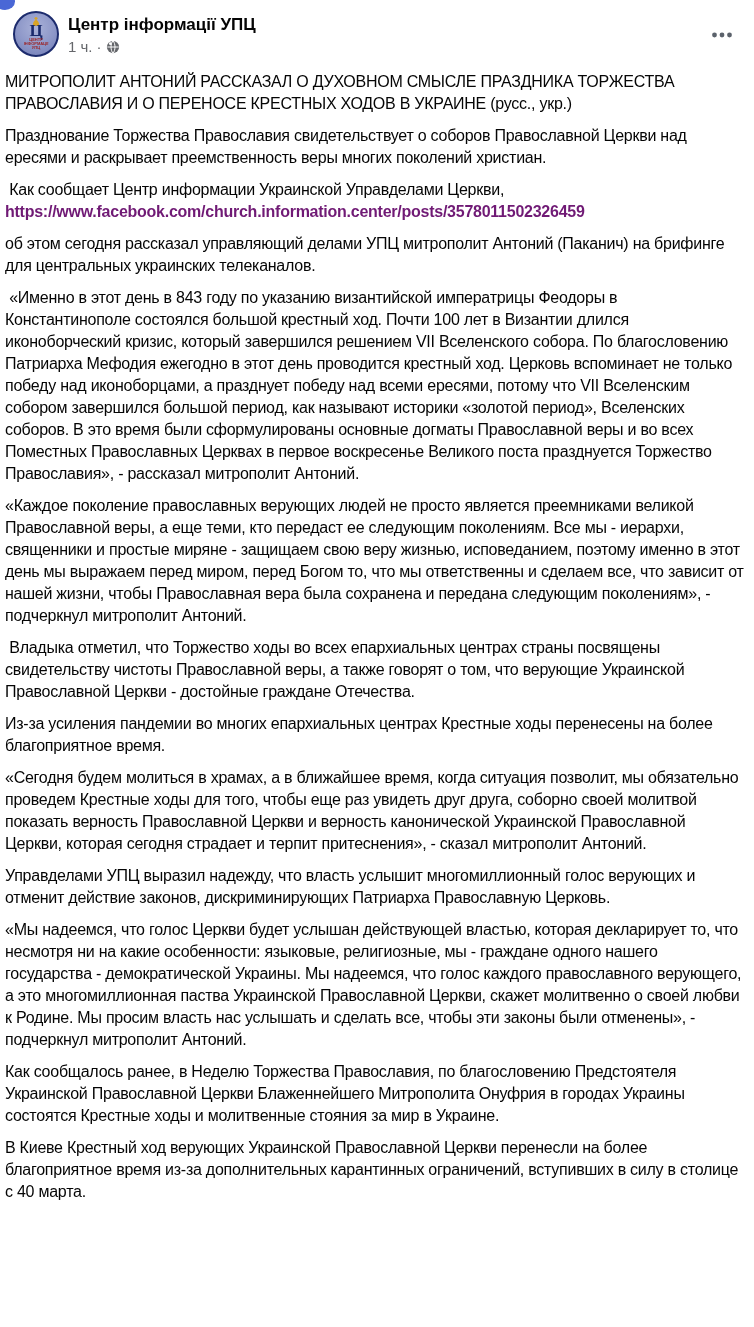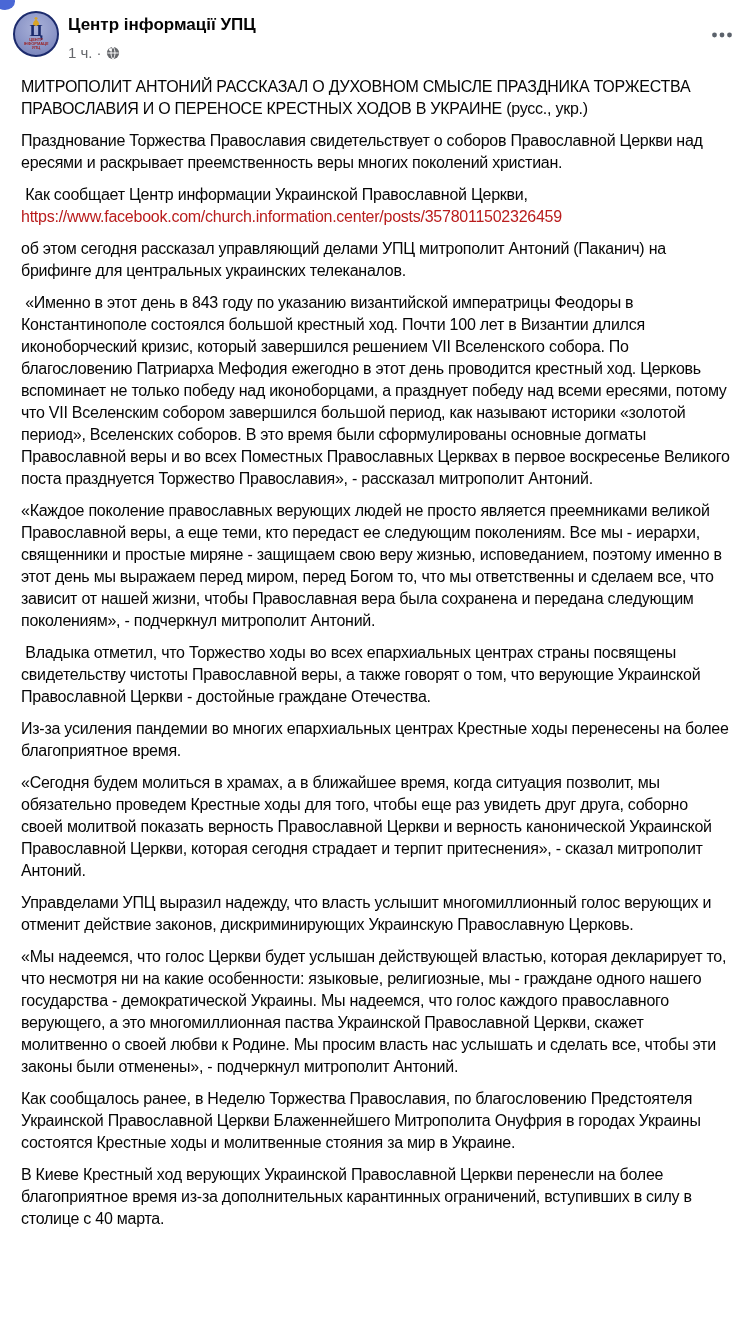--- a/index.html
+++ b/index.html
@@ -69,21 +69,21 @@
     font-size: 17px;
     font-weight: bold;
     color: #050505;
     line-height: 21px;
     cursor: pointer;
   }
   .byline {
     display: flex;
     align-items: center;
     gap: 4px;
-    margin-top: 9px;
+    margin-top: 3px;
     font-size: 15px;
     color: #65676b;
     line-height: 18px;
   }
   .byline .dot { color: #65676b; }
   .globe-icon svg { display: block; }
   .more-menu {
     position: absolute;
     right: 18px; top: 22px;
     width: 28px; height: 24px;
@@ -94,28 +94,28 @@
     border-radius: 4px;
   }
   .post-text {
     padding: 2px 8px 0 5px;
     font-size: 16px;
     line-height: 22px;
     letter-spacing: -0.25px;
     color: #050505;
   }
   .post-text p {
-    margin: 10px 16px;
+    margin: 10px 0;
     white-space: pre-wrap;
   }
   .post-title { text-transform: none; }
   .post-link {
     display: block;
-    font-weight: normal;
-    color: #b91c1c;
+    font-weight: bold;
+    color: #701a75;
     text-decoration: none;
     word-break: break-all;
     cursor: pointer;
   }
 </style>
 </head>
 <body>
 
 <div class="post-card">
   <div class="corner-accent"></div>
@@ -155,25 +155,25 @@
           <circle cx="11" cy="4" r="2.4" fill="#5b626b"></circle>
           <circle cx="18.5" cy="4" r="2.4" fill="#5b626b"></circle>
         </svg>
       </span>
     </div>
   </div>
 
   <div class="post-text">
     <p class="post-title">МИТРОПОЛИТ АНТОНИЙ РАССКАЗАЛ О ДУХОВНОМ СМЫСЛЕ ПРАЗДНИКА ТОРЖЕСТВА ПРАВОСЛАВИЯ И О ПЕРЕНОСЕ КРЕСТНЫХ ХОДОВ В УКРАИНЕ (русс., укр.)</p>
     <p>Празднование Торжества Православия свидетельствует о соборов Православной Церкви над ересями и раскрывает преемственность веры многих поколений христиан.</p>
-    <p><span> Как сообщает Центр информации Украинской Православной Церкви,</span><a class="post-link" href="#">https://www.facebook.com/church.information.center/posts/3578011502326459</a></p>
+    <p><span> Как сообщает Центр информации Украинской Управделами Церкви,</span><a class="post-link" href="#">https://www.facebook.com/church.information.center/posts/3578011502326459</a></p>
     <p>об этом сегодня рассказал управляющий делами УПЦ митрополит Антоний (Паканич) на брифинге для центральных украинских телеканалов.</p>
     <p> «Именно в этот день в 843 году по указанию византийской императрицы Феодоры в Константинополе состоялся большой крестный ход. Почти 100 лет в Византии длился иконоборческий кризис, который завершился решением VII Вселенского собора. По благословению Патриарха Мефодия ежегодно в этот день проводится крестный ход. Церковь вспоминает не только победу над иконоборцами, а празднует победу над всеми ересями, потому что VII Вселенским собором завершился большой период, как называют историки «золотой период», Вселенских соборов. В это время были сформулированы основные догматы Православной веры и во всех Поместных Православных Церквах в первое воскресенье Великого поста празднуется Торжество Православия», - рассказал митрополит Антоний.</p>
     <p>«Каждое поколение православных верующих людей не просто является преемниками великой Православной веры, а еще теми, кто передаст ее следующим поколениям. Все мы - иерархи, священники и простые миряне - защищаем свою веру жизнью, исповеданием, поэтому именно в этот день мы выражаем перед миром, перед Богом то, что мы ответственны и сделаем все, что зависит от нашей жизни, чтобы Православная вера была сохранена и передана следующим поколениям», - подчеркнул митрополит Антоний.</p>
     <p> Владыка отметил, что Торжество ходы во всех епархиальных центрах страны посвящены свидетельству чистоты Православной веры, а также говорят о том, что верующие Украинской Православной Церкви - достойные граждане Отечества.</p>
     <p>Из-за усиления пандемии во многих епархиальных центрах Крестные ходы перенесены на более благоприятное время.</p>
     <p>«Сегодня будем молиться в храмах, а в ближайшее время, когда ситуация позволит, мы обязательно проведем Крестные ходы для того, чтобы еще раз увидеть друг друга, соборно своей молитвой показать верность Православной Церкви и верность канонической Украинской Православной Церкви, которая сегодня страдает и терпит притеснения», - сказал митрополит Антоний.</p>
-    <p>Управделами УПЦ выразил надежду, что власть услышит многомиллионный голос верующих и отменит действие законов, дискриминирующих Украинскую Православную Церковь.</p>
+    <p>Управделами УПЦ выразил надежду, что власть услышит многомиллионный голос верующих и отменит действие законов, дискриминирующих Патриарха Православную Церковь.</p>
     <p>«Мы надеемся, что голос Церкви будет услышан действующей властью, которая декларирует то, что несмотря ни на какие особенности: языковые, религиозные, мы - граждане одного нашего государства - демократической Украины. Мы надеемся, что голос каждого православного верующего, а это многомиллионная паства Украинской Православной Церкви, скажет молитвенно о своей любви к Родине. Мы просим власть нас услышать и сделать все, чтобы эти законы были отменены», - подчеркнул митрополит Антоний.</p>
     <p>Как сообщалось ранее, в Неделю Торжества Православия, по благословению Предстоятеля Украинской Православной Церкви Блаженнейшего Митрополита Онуфрия в городах Украины состоятся Крестные ходы и молитвенные стояния за мир в Украине.</p>
     <p>В Киеве Крестный ход верующих Украинской Православной Церкви перенесли на более благоприятное время из-за дополнительных карантинных ограничений, вступивших в силу в столице с 40 марта.</p>
   </div>
 </div>
 
 </body></html>

